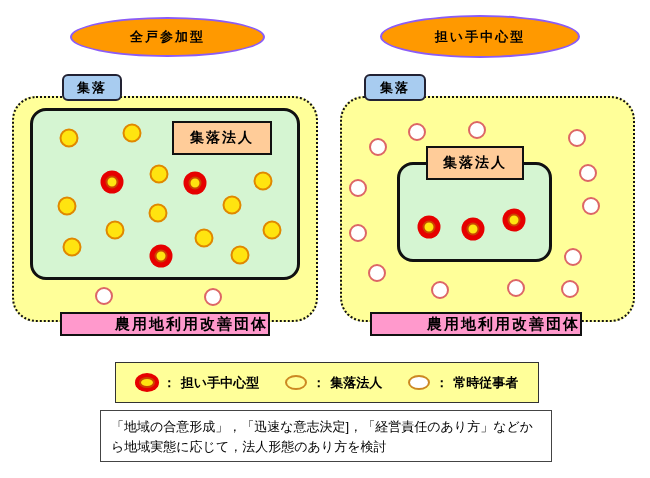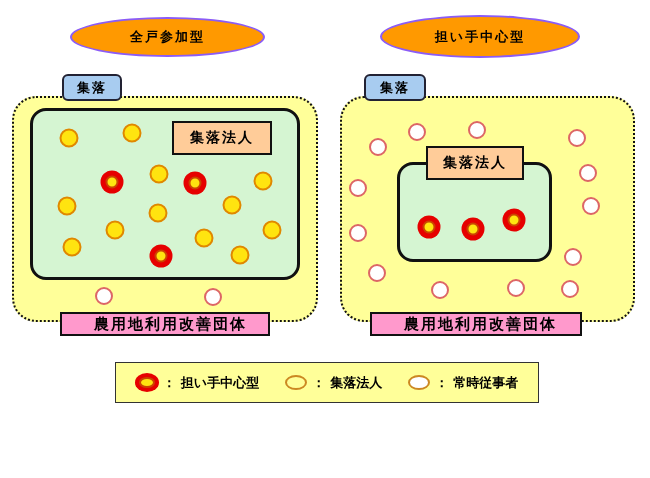--- a/index.html
+++ b/index.html
@@ -25,21 +25,21 @@
   .green-box{
     background:#D5F5D2;border:3px solid #111;border-radius:16px;z-index:2;
   }
   .houjin-label{
     background:#FFCC99;border:2px solid #111;
     display:flex;align-items:center;justify-content:center;
     font-weight:bold;font-size:14px;letter-spacing:2px;z-index:6;
   }
   .kaizen-label{
     background:#FF99CC;border:2px solid #111;
-    display:flex;align-items:center;justify-content:flex-start;
+    display:flex;align-items:center;justify-content:flex-end;
     font-weight:bold;font-size:15px;letter-spacing:2px;z-index:6;padding-left:32px;
   }
   #circles-layer{left:0;top:0;width:650px;height:478px;z-index:4;pointer-events:none;}
   .circle{position:absolute;transform:translate(-50%,-50%);border-radius:50%;box-sizing:border-box;}
   .circle.yellow{width:19px;height:19px;background:#FFE410;border:2px solid #E08800;}
   .circle.white{width:18px;height:18px;background:#FFFFFF;border:2px solid #DD6666;}
   .circle.ring{width:13px;height:13px;background:#FFE410;border:2px solid #CC4400;
     box-shadow:0 0 0 5px #E60000;}
 
   .legend-box{
@@ -141,14 +141,17 @@
       <span>：</span>
       <span>集落法人</span>
     </div>
     <div class="legend-item">
       <span class="legend-icon icon-white"></span>
       <span>：</span>
       <span>常時従事者</span>
     </div>
   </div>
 
+  <div class="abs note-box" style="left:100px;top:410px;width:452px;height:52px;">
+    <span>「地域の合意形成」，「迅速な意志決定]，「経営責任のあり方」などから地域実態に応じて，法人形態のあり方を検討</span>
+  </div>
 
 </div>
 
 </body></html>

